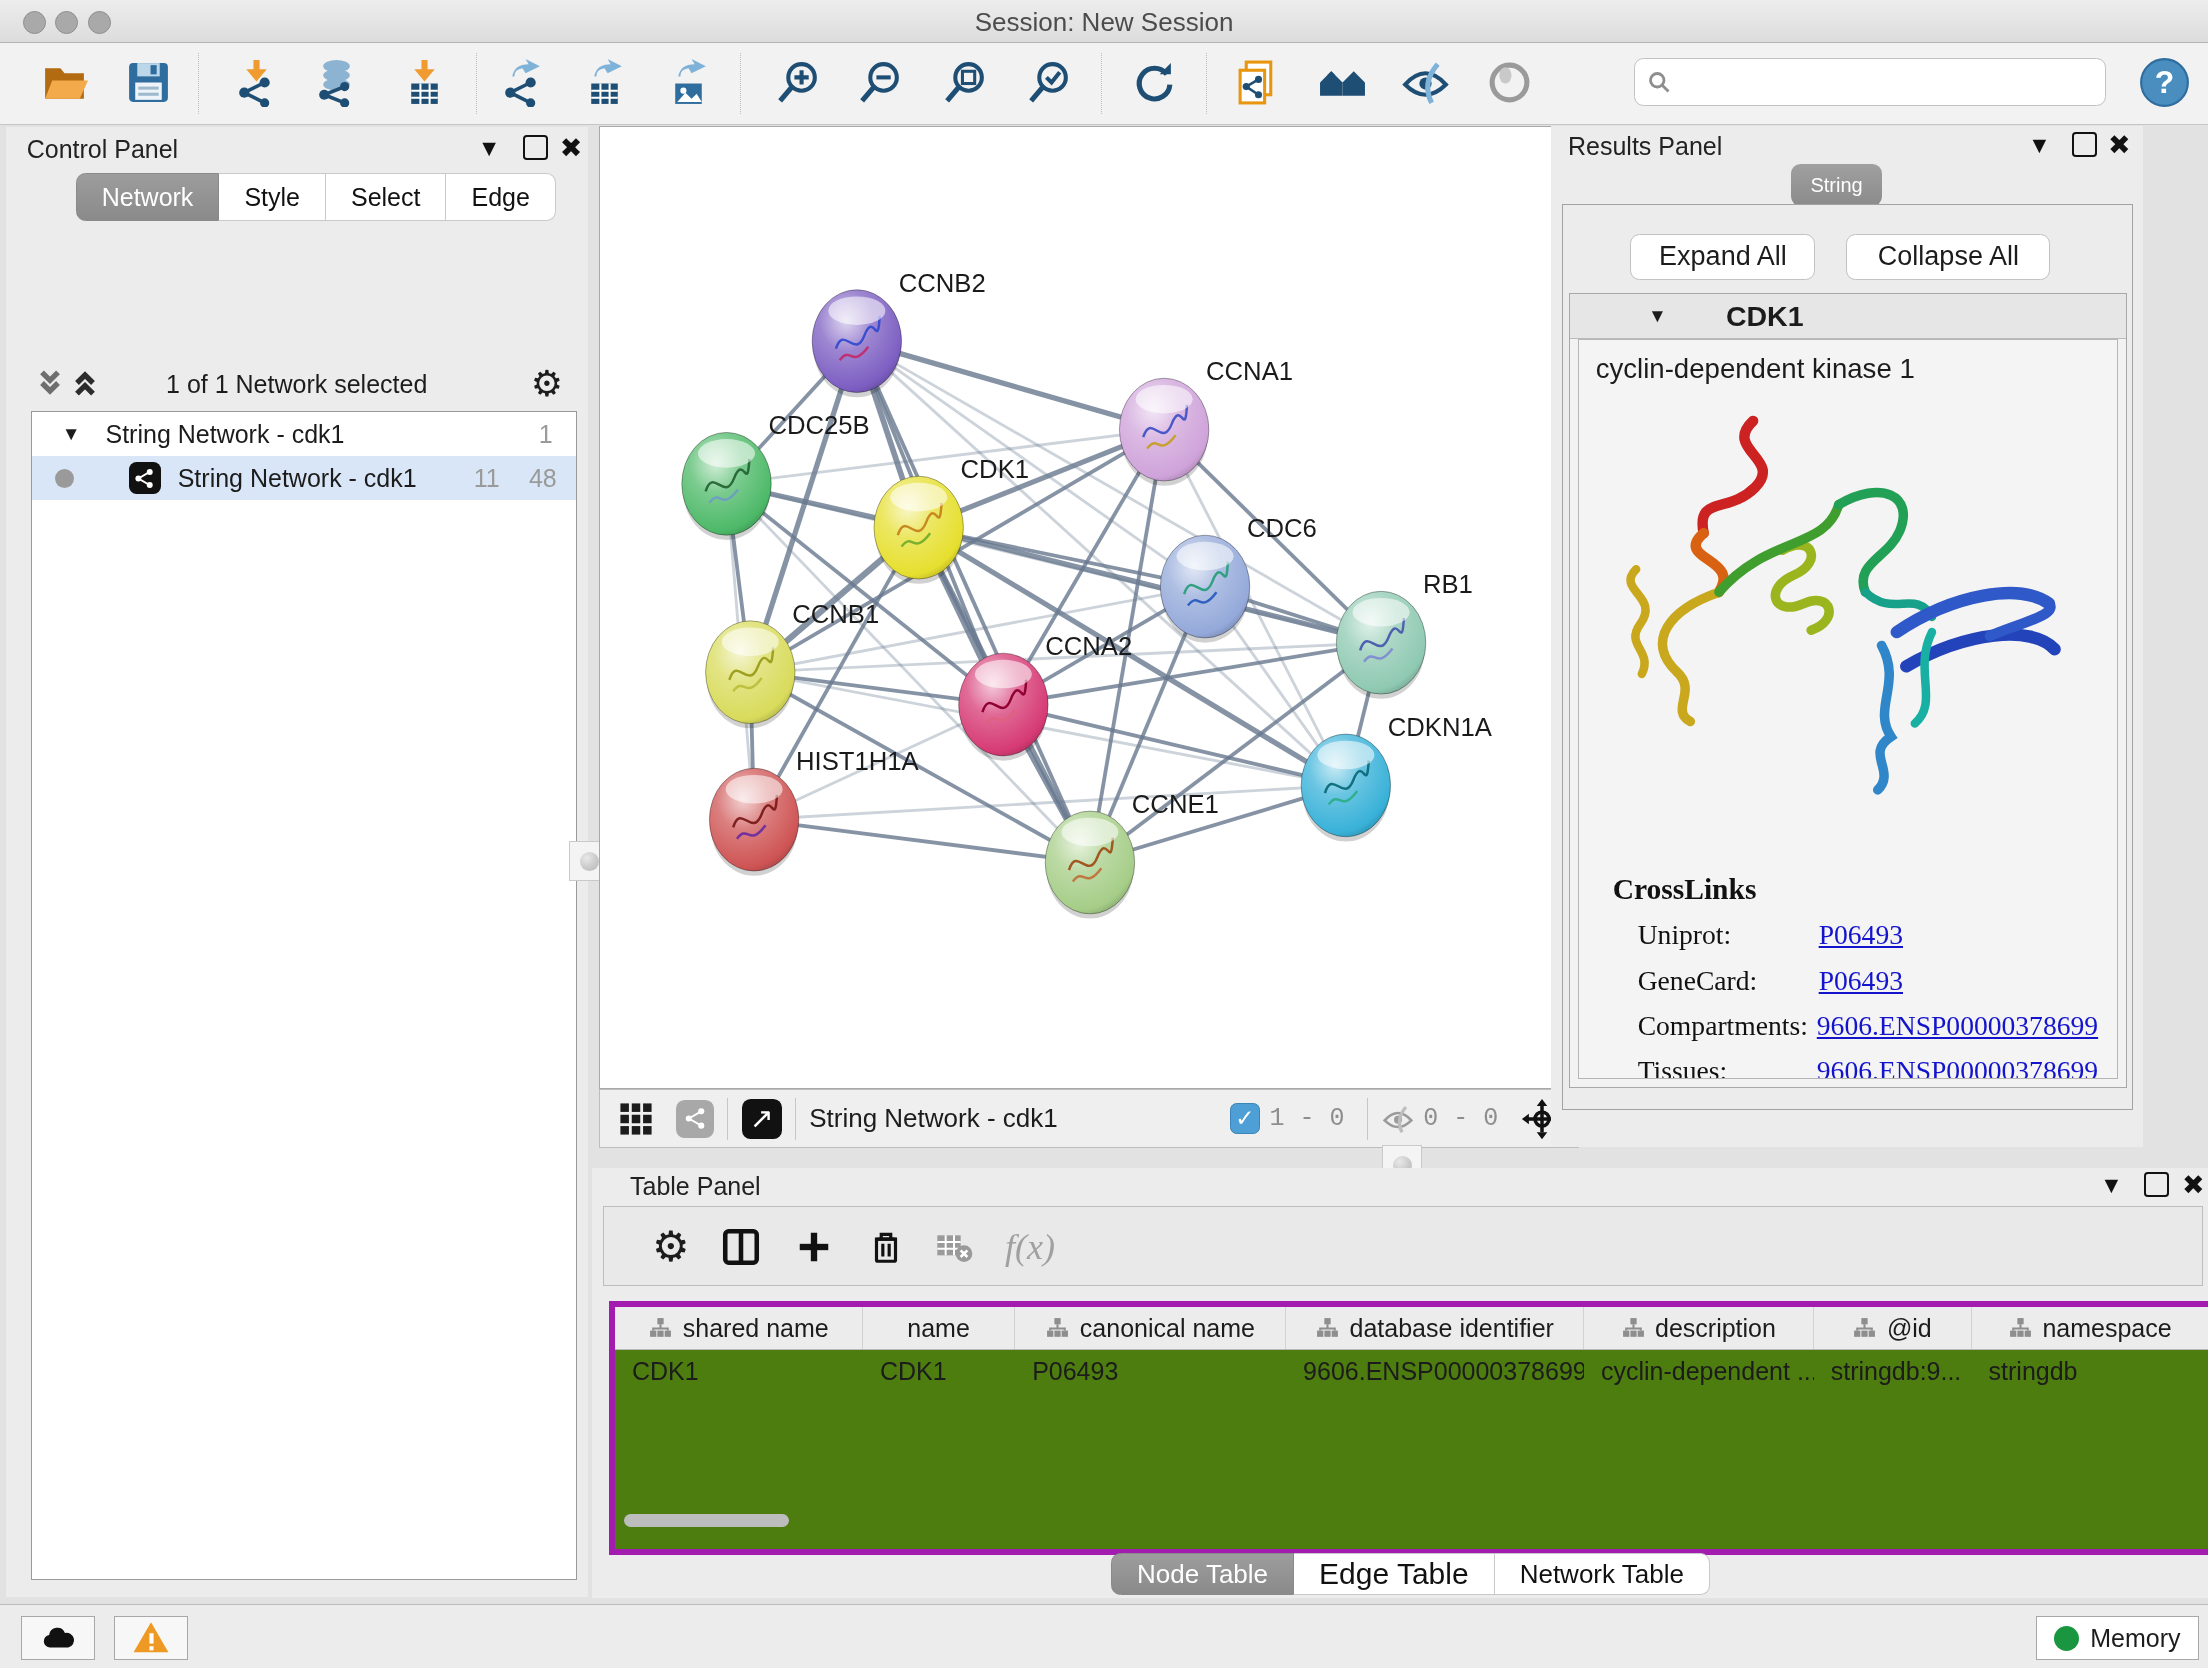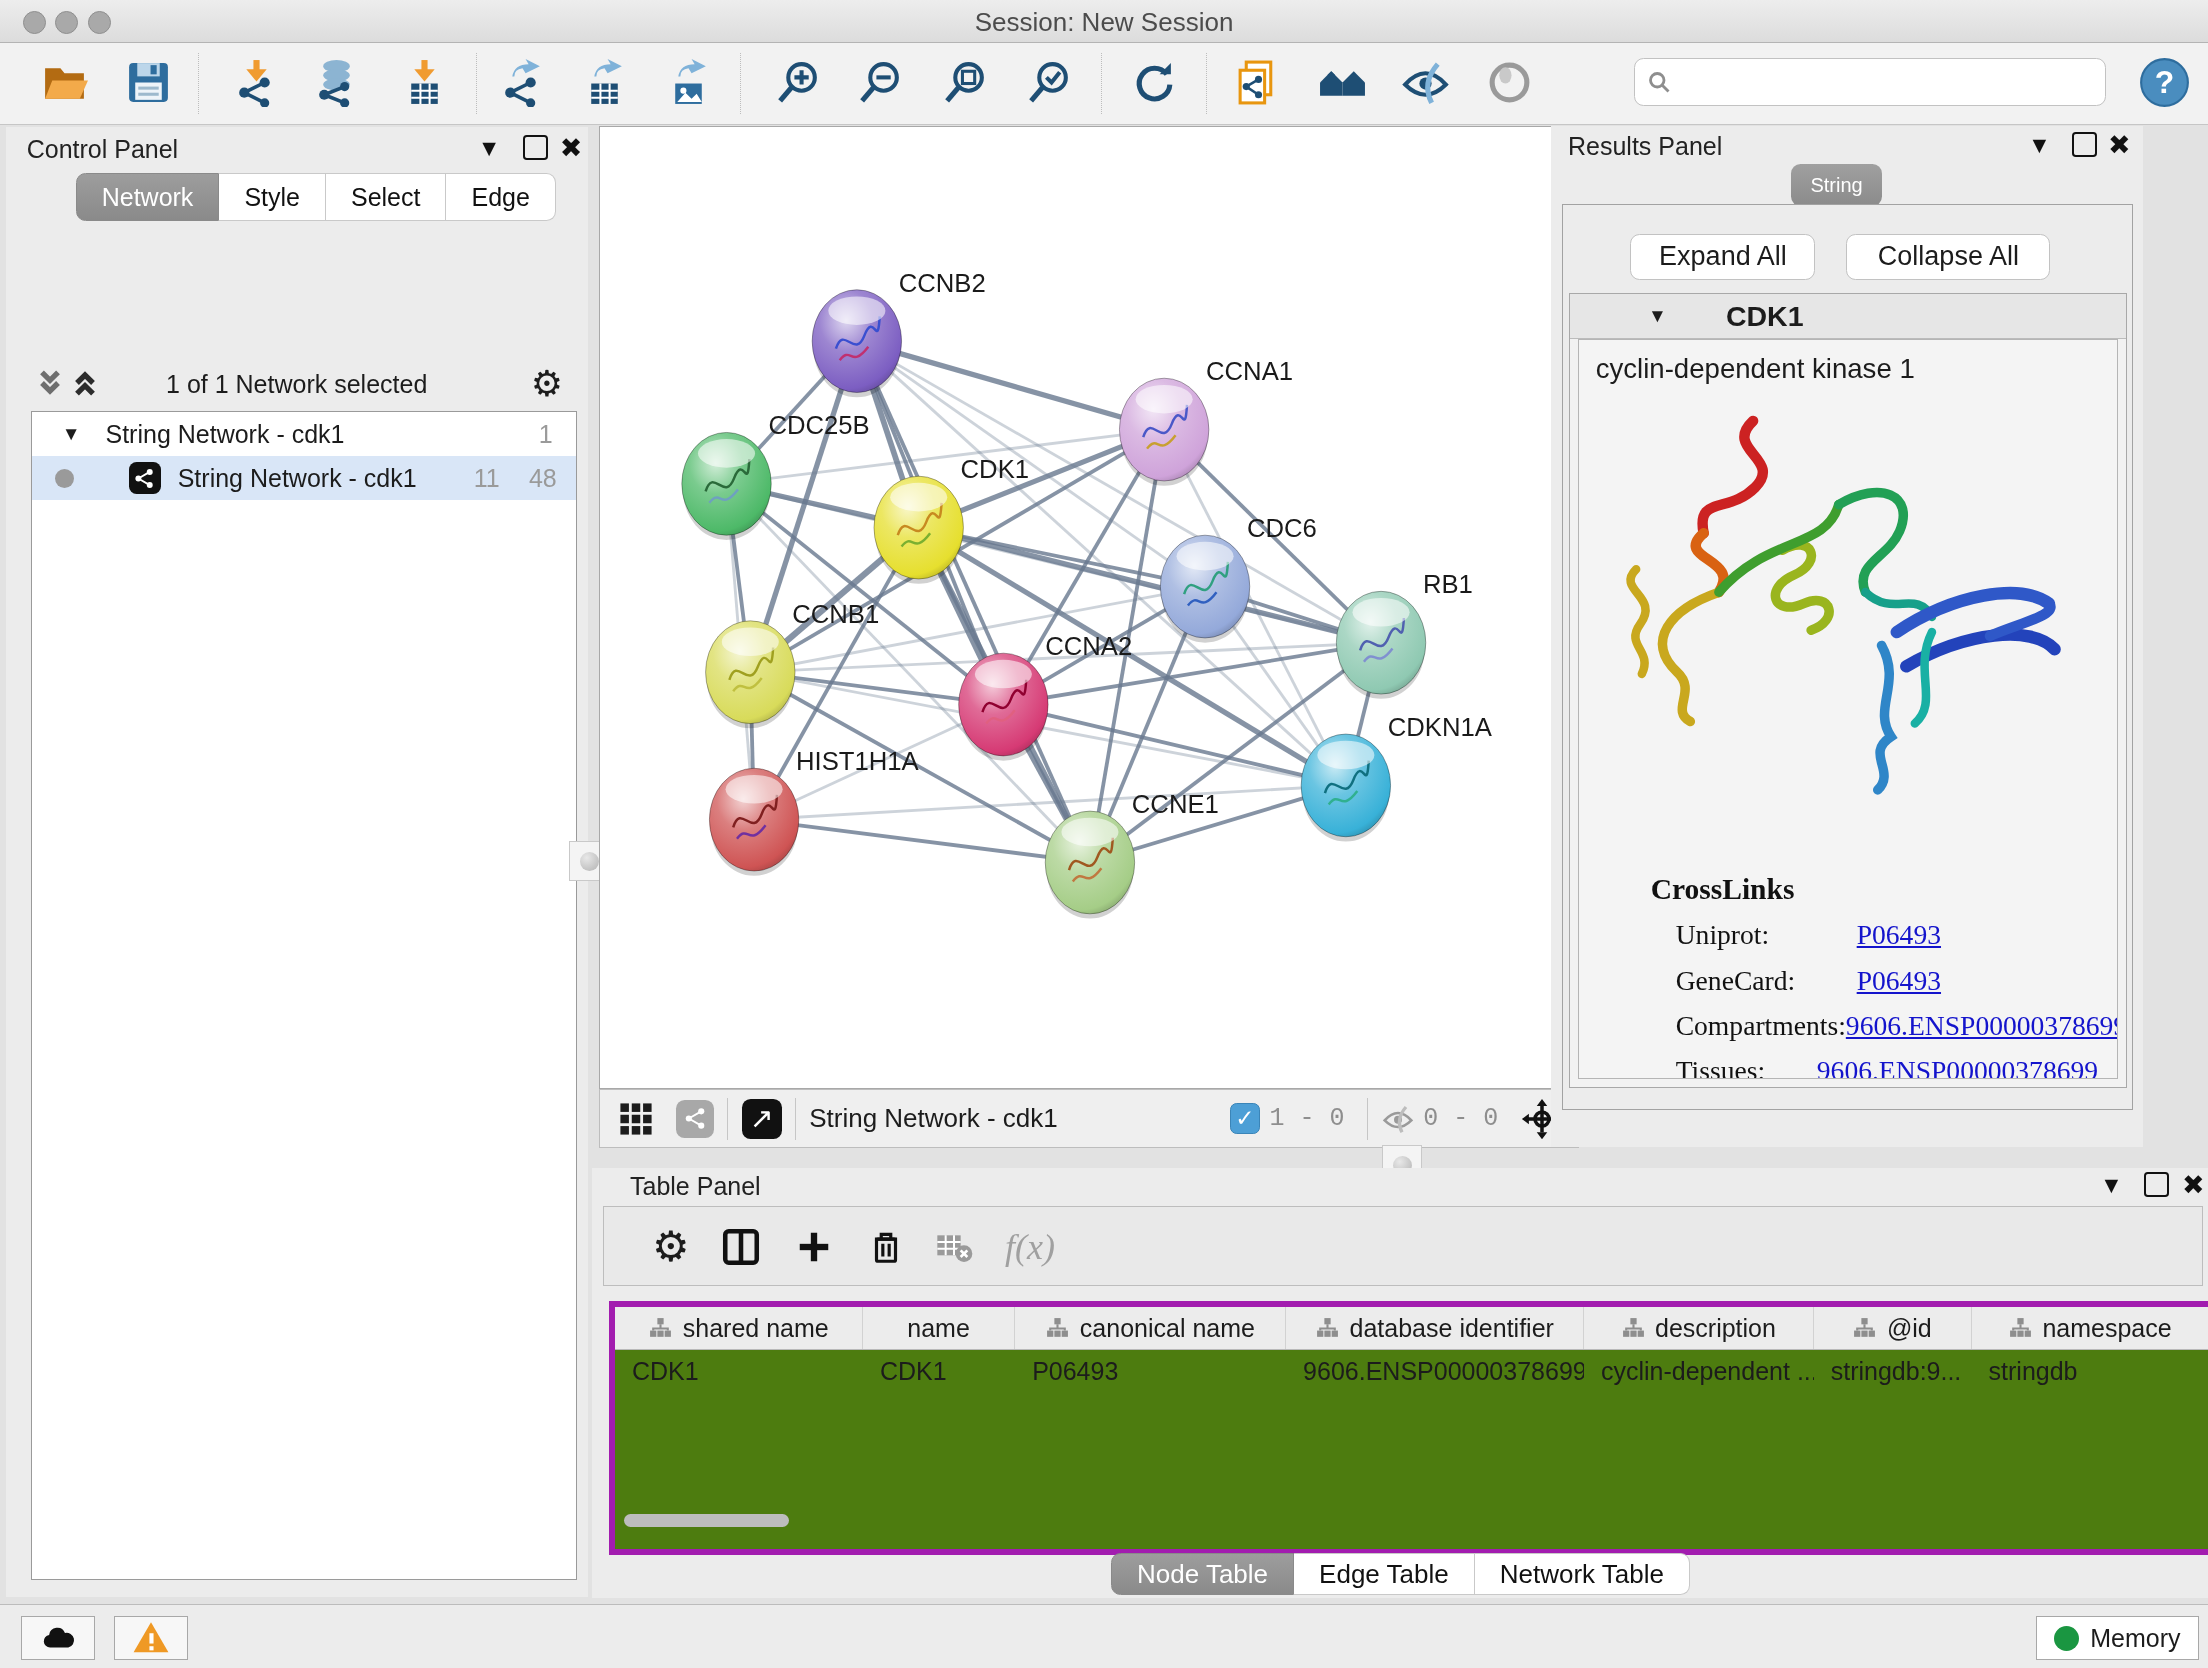--- a/index.html
+++ b/index.html
@@ -55,21 +55,21 @@
   
   .results-panel{position:absolute;left:1551px;top:126px;width:592px;height:1021px;background:#ececec;}
   .rtab{position:absolute;left:240px;top:38px;width:91px;height:42px;border-radius:9.5px;
       background:linear-gradient(#a0a0a0,#8b8b8b);color:#fff;font-size:20px;display:flex;align-items:center;justify-content:center;}
   .rbox{position:absolute;left:11.4px;top:78px;width:569px;height:904px;border:1px solid #a2a2a2;background:#ececec;}
   .rbtn{position:absolute;top:28.5px;height:44px;border:1px solid #c2c2c2;border-radius:9.5px;background:#fff;
       font-size:27px;display:flex;align-items:center;justify-content:center;}
   .rinner{position:absolute;left:5.7px;top:88px;right:5.7px;bottom:21px;border:1px solid #a8a8a8;background:#f2f2f2;}
   .gene-hdr{height:44px;background:#e6e6e6;border-bottom:1px solid #bbb;display:flex;align-items:center;}
   .gene-body{position:absolute;left:7.6px;top:45px;right:7.6px;bottom:7.6px;border:1px solid #b5b5b5;background:#f4f4f4;overflow:hidden;}
-  .crosslinks{font-family:"Liberation Serif",serif;font-size:27.6px;color:#111;margin-left:38px;}
+  .crosslinks{font-family:"Liberation Serif",serif;font-size:27.6px;color:#111;}
   .crosslinks .hdr{font-weight:bold;font-size:29.5px;}
   .cl-row{display:flex;margin-top:13.3px;}
   .cl-row .lbl{width:181px;margin-left:25px;}
   .cl-row a{color:#1414cc;text-decoration:underline;}
   
   .table-panel{position:absolute;left:592px;top:1168px;width:1617px;height:430px;background:#ececec;overflow:hidden;}
   .tp-toolbar{position:absolute;left:11.4px;top:38px;width:1600px;height:80px;background:#e9e9e9;
      border:1px solid #bdbdbd;box-sizing:border-box;}
   .tpi{position:absolute;top:13.3px;width:53px;height:53px;display:flex;align-items:center;justify-content:center;}
   .ttable{position:absolute;left:17px;top:133px;width:1594px;height:242px;background:#4d7c0f;border:6px solid #a21caf;overflow:hidden;}
@@ -771,21 +771,21 @@
         <div class="td" style="width:164px">stringdb:9...</div>
         <div class="td" style="width:247px">stringdb</div>
       </div>
     </div>
     <div class="hscroll"></div>
 
     <div class="btabs">
       <div class="tab sel" style="height:40px;font-size:26px">
           <span>Node Table</span>
         </div>
-      <div class="tab" style="height:40px;font-size:26px">
+      <div class="tab" style="height:40px;font-size:30px">
           <span>Edge Table</span>
         </div>
       <div class="tab" style="height:40px;font-size:26px">
           <span>Network Table</span>
         </div>
     </div>
   </div>
 
   <div class="statusbar">
     <div class="sbtn" style="left:21px;width:72px">

